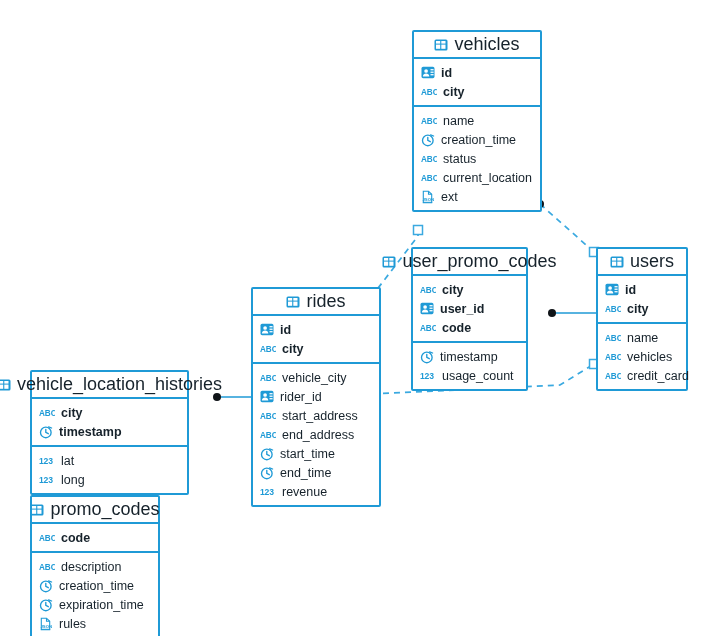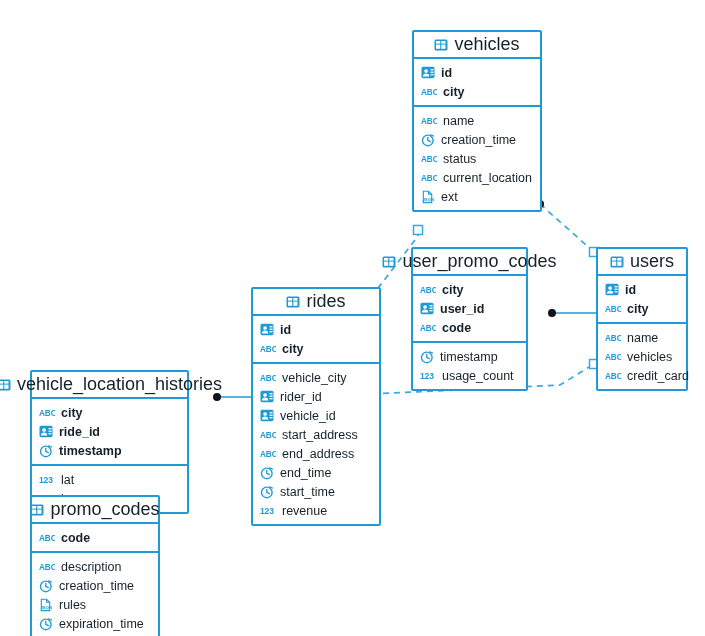--- a/index.html
+++ b/index.html
@@ -340,33 +340,20 @@
               <path d="M1.9 10.6c0-1.9 1.45-3.0 3.2-3.0s3.2 1.1 3.2 3.0z" fill="#fff"></path>
               <rect x="9.5" y="3.1" width="3.1" height="1.25" fill="#fff"></rect>
               <rect x="9.5" y="5.6" width="3.1" height="1.25" fill="#fff"></rect>
               <rect x="9.5" y="8.1" width="3.1" height="1.25" fill="#fff"></rect>
             </svg>
           </span>
           <span>rider_id</span>
         </div>
         <div class="field">
           <span class="ico">
-            <svg width="14" height="13" viewBox="0 0 14 13">
-              <rect x="0.5" y="0.8" width="13" height="11.4" rx="1.6" fill="#1f9ad6"></rect>
-              <circle cx="5.1" cy="5.0" r="1.85" fill="#fff"></circle>
-              <path d="M1.9 10.6c0-1.9 1.45-3.0 3.2-3.0s3.2 1.1 3.2 3.0z" fill="#fff"></path>
-              <rect x="9.5" y="3.1" width="3.1" height="1.25" fill="#fff"></rect>
-              <rect x="9.5" y="5.6" width="3.1" height="1.25" fill="#fff"></rect>
-              <rect x="9.5" y="8.1" width="3.1" height="1.25" fill="#fff"></rect>
-            </svg>
-          </span>
-          <span>vehicle_id</span>
-        </div>
-        <div class="field">
-          <span class="ico">
             <svg width="16" height="11" viewBox="0 0 16 11">
               <text x="0" y="8.6" font-family="Liberation Sans, sans-serif" font-size="8.2" font-weight="bold" letter-spacing="-0.1" fill="#1f9ad6">ABC</text>
             </svg>
           </span>
           <span>start_address</span>
         </div>
         <div class="field">
           <span class="ico">
             <svg width="16" height="11" viewBox="0 0 16 11">
               <text x="0" y="8.6" font-family="Liberation Sans, sans-serif" font-size="8.2" font-weight="bold" letter-spacing="-0.1" fill="#1f9ad6">ABC</text>
@@ -375,31 +362,31 @@
           <span>end_address</span>
         </div>
         <div class="field">
           <span class="ico">
             <svg width="14" height="14" viewBox="0 0 14 14">
               <circle cx="6.8" cy="7.4" r="5.3" fill="none" stroke="#1f9ad6" stroke-width="1.35"></circle>
               <path d="M6.8 4.3 L6.8 7.4 L9.3 8.7" fill="none" stroke="#1f9ad6" stroke-width="1.35" stroke-linecap="round"></path>
               <path d="M9.6 1.9 L12.6 3.0" stroke="#1f9ad6" stroke-width="1.3" stroke-linecap="round"></path>
             </svg>
           </span>
+          <span>start_time</span>
+        </div>
+        <div class="field">
+          <span class="ico">
+            <svg width="14" height="14" viewBox="0 0 14 14">
+              <circle cx="6.8" cy="7.4" r="5.3" fill="none" stroke="#1f9ad6" stroke-width="1.35"></circle>
+              <path d="M6.8 4.3 L6.8 7.4 L9.3 8.7" fill="none" stroke="#1f9ad6" stroke-width="1.35" stroke-linecap="round"></path>
+              <path d="M9.6 1.9 L12.6 3.0" stroke="#1f9ad6" stroke-width="1.3" stroke-linecap="round"></path>
+            </svg>
+          </span>
           <span>end_time</span>
-        </div>
-        <div class="field">
-          <span class="ico">
-            <svg width="14" height="14" viewBox="0 0 14 14">
-              <circle cx="6.8" cy="7.4" r="5.3" fill="none" stroke="#1f9ad6" stroke-width="1.35"></circle>
-              <path d="M6.8 4.3 L6.8 7.4 L9.3 8.7" fill="none" stroke="#1f9ad6" stroke-width="1.35" stroke-linecap="round"></path>
-              <path d="M9.6 1.9 L12.6 3.0" stroke="#1f9ad6" stroke-width="1.3" stroke-linecap="round"></path>
-            </svg>
-          </span>
-          <span>start_time</span>
         </div>
         <div class="field">
           <span class="ico">
             <svg width="16" height="11" viewBox="0 0 16 11">
               <text x="0" y="8.6" font-family="Liberation Sans, sans-serif" font-size="8.6" font-weight="bold" letter-spacing="-0.2" fill="#1f9ad6">123</text>
             </svg>
           </span>
           <span>revenue</span>
         </div>
       </div>
@@ -421,33 +408,20 @@
         <div class="field key">
           <span class="ico">
             <svg width="16" height="11" viewBox="0 0 16 11">
               <text x="0" y="8.6" font-family="Liberation Sans, sans-serif" font-size="8.2" font-weight="bold" letter-spacing="-0.1" fill="#1f9ad6">ABC</text>
             </svg>
           </span>
           <span>city</span>
         </div>
         <div class="field key">
           <span class="ico">
-            <svg width="14" height="13" viewBox="0 0 14 13">
-              <rect x="0.5" y="0.8" width="13" height="11.4" rx="1.6" fill="#1f9ad6"></rect>
-              <circle cx="5.1" cy="5.0" r="1.85" fill="#fff"></circle>
-              <path d="M1.9 10.6c0-1.9 1.45-3.0 3.2-3.0s3.2 1.1 3.2 3.0z" fill="#fff"></path>
-              <rect x="9.5" y="3.1" width="3.1" height="1.25" fill="#fff"></rect>
-              <rect x="9.5" y="5.6" width="3.1" height="1.25" fill="#fff"></rect>
-              <rect x="9.5" y="8.1" width="3.1" height="1.25" fill="#fff"></rect>
-            </svg>
-          </span>
-          <span>ride_id</span>
-        </div>
-        <div class="field key">
-          <span class="ico">
             <svg width="14" height="14" viewBox="0 0 14 14">
               <circle cx="6.8" cy="7.4" r="5.3" fill="none" stroke="#1f9ad6" stroke-width="1.35"></circle>
               <path d="M6.8 4.3 L6.8 7.4 L9.3 8.7" fill="none" stroke="#1f9ad6" stroke-width="1.35" stroke-linecap="round"></path>
               <path d="M9.6 1.9 L12.6 3.0" stroke="#1f9ad6" stroke-width="1.3" stroke-linecap="round"></path>
             </svg>
           </span>
           <span>timestamp</span>
         </div>
       </div>
       <div class="ent-section">
@@ -507,33 +481,33 @@
               <circle cx="6.8" cy="7.4" r="5.3" fill="none" stroke="#1f9ad6" stroke-width="1.35"></circle>
               <path d="M6.8 4.3 L6.8 7.4 L9.3 8.7" fill="none" stroke="#1f9ad6" stroke-width="1.35" stroke-linecap="round"></path>
               <path d="M9.6 1.9 L12.6 3.0" stroke="#1f9ad6" stroke-width="1.3" stroke-linecap="round"></path>
             </svg>
           </span>
           <span>creation_time</span>
         </div>
         <div class="field">
           <span class="ico">
             <svg width="14" height="14" viewBox="0 0 14 14">
+              <circle cx="6.8" cy="7.4" r="5.3" fill="none" stroke="#1f9ad6" stroke-width="1.35"></circle>
+              <path d="M6.8 4.3 L6.8 7.4 L9.3 8.7" fill="none" stroke="#1f9ad6" stroke-width="1.35" stroke-linecap="round"></path>
+              <path d="M9.6 1.9 L12.6 3.0" stroke="#1f9ad6" stroke-width="1.3" stroke-linecap="round"></path>
+            </svg>
+          </span>
+          <span>expiration_time</span>
+        </div>
+        <div class="field">
+          <span class="ico">
+            <svg width="14" height="14" viewBox="0 0 14 14">
               <path d="M2.3 1.2 h5.2 l3.2 3.1 v8.4 h-8.4 z" fill="#fff" stroke="#1f9ad6" stroke-width="1.1"></path>
               <path d="M7.5 1.2 v3.1 h3.2" fill="none" stroke="#1f9ad6" stroke-width="1.1"></path>
               <text x="1.4" y="11.3" font-family="Liberation Sans, sans-serif" font-size="4.3" font-weight="bold" fill="#1f9ad6">JSON</text>
               <path d="M1.9 12.3 h9.3" stroke="#1f9ad6" stroke-width="1"></path>
             </svg>
           </span>
           <span>rules</span>
         </div>
-        <div class="field">
-          <span class="ico">
-            <svg width="14" height="14" viewBox="0 0 14 14">
-              <circle cx="6.8" cy="7.4" r="5.3" fill="none" stroke="#1f9ad6" stroke-width="1.35"></circle>
-              <path d="M6.8 4.3 L6.8 7.4 L9.3 8.7" fill="none" stroke="#1f9ad6" stroke-width="1.35" stroke-linecap="round"></path>
-              <path d="M9.6 1.9 L12.6 3.0" stroke="#1f9ad6" stroke-width="1.3" stroke-linecap="round"></path>
-            </svg>
-          </span>
-          <span>expiration_time</span>
-        </div>
       </div>
     </div>
   </div>
 
 </body></html>

